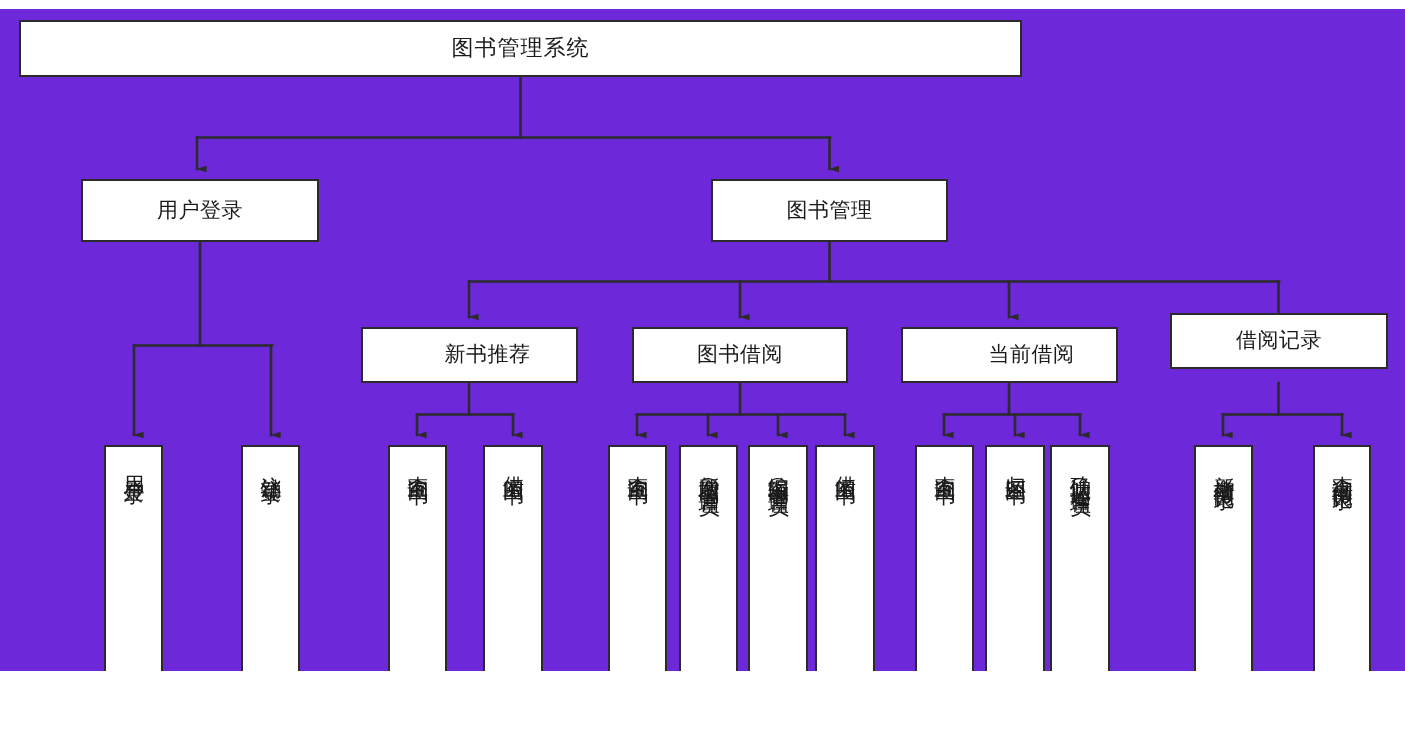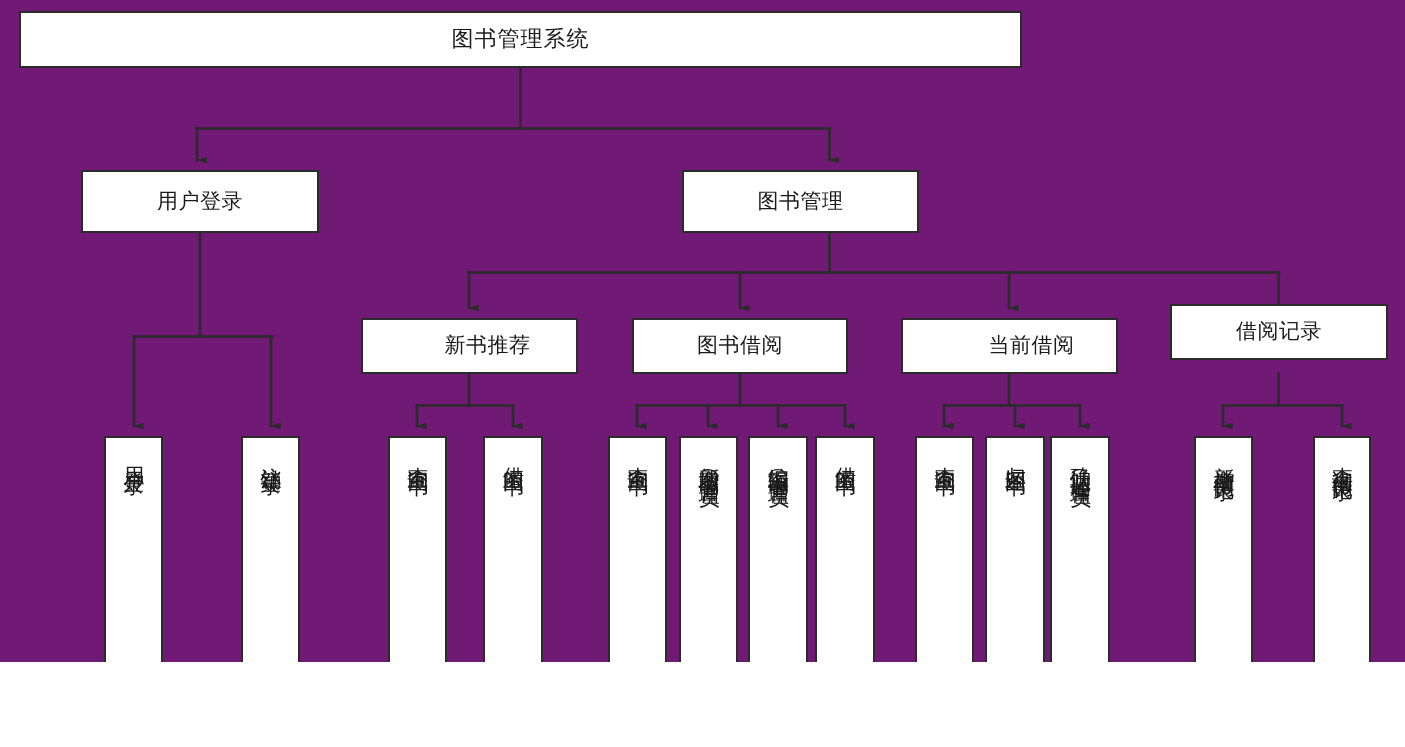--- a/index.html
+++ b/index.html
@@ -4,22 +4,23 @@
 <style>
   html,body{margin:0;padding:0;background:#ffffff;}
   body{
     font-family:"DejaVu Sans","Liberation Sans",sans-serif;
     -webkit-font-smoothing:antialiased;
   }
   #canvas{
     position:relative;
     width:1405px;
     height:662px;
-    background:#701a75;
+    background:#6d28d9;
     overflow:hidden;
+    margin-top:9px;
   }
   svg.edges{
     position:absolute;
     left:0;top:0;
     width:1405px;height:747px;
     pointer-events:none;
   }
   .node{
     position:absolute;
     box-sizing:border-box;
@@ -124,21 +125,21 @@
   </svg>
 
   <div class="node root horiz" style="left: 19px; top: 11px; width: 1003px; height: 57px;">
     <span class="lbl">图书管理系统</span>
   </div>
 
   <div class="node horiz" style="left: 81px; top: 170px; width: 238px; height: 63px;">
     <span class="lbl">用户登录</span>
   </div>
 
-  <div class="node horiz" style="left: 682px; top: 170px; width: 237px; height: 63px;">
+  <div class="node horiz" style="left: 711px; top: 170px; width: 237px; height: 63px;">
     <span class="lbl">图书管理</span>
   </div>
 
   <div class="node horiz" style="left: 361px; top: 318px; width: 217px; height: 56px; padding-left: 36px;">
     <span class="lbl">新书推荐</span>
   </div>
 
   <div class="node horiz" style="left: 632px; top: 318px; width: 216px; height: 56px;">
     <span class="lbl">图书借阅</span>
   </div>

